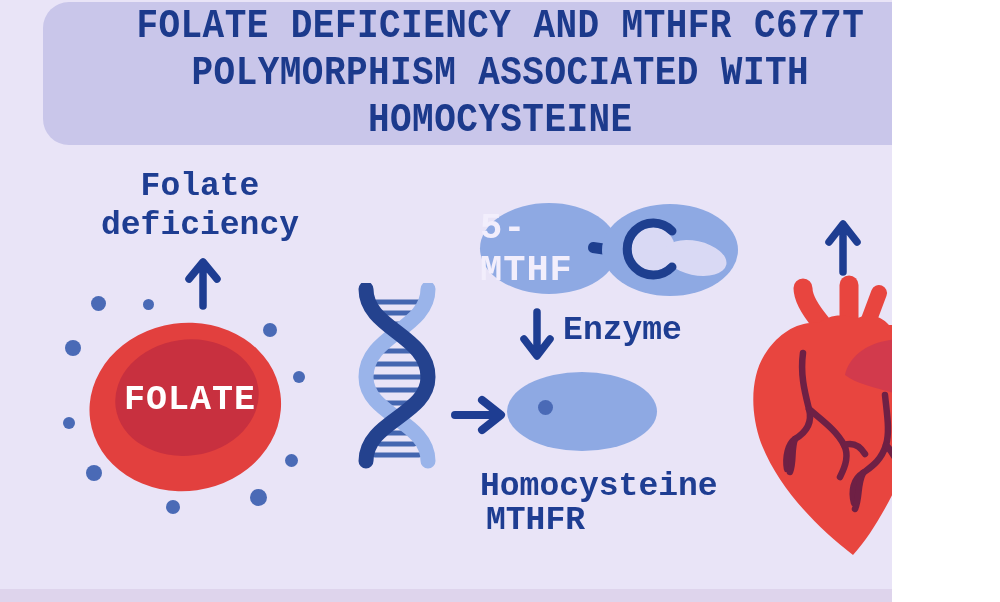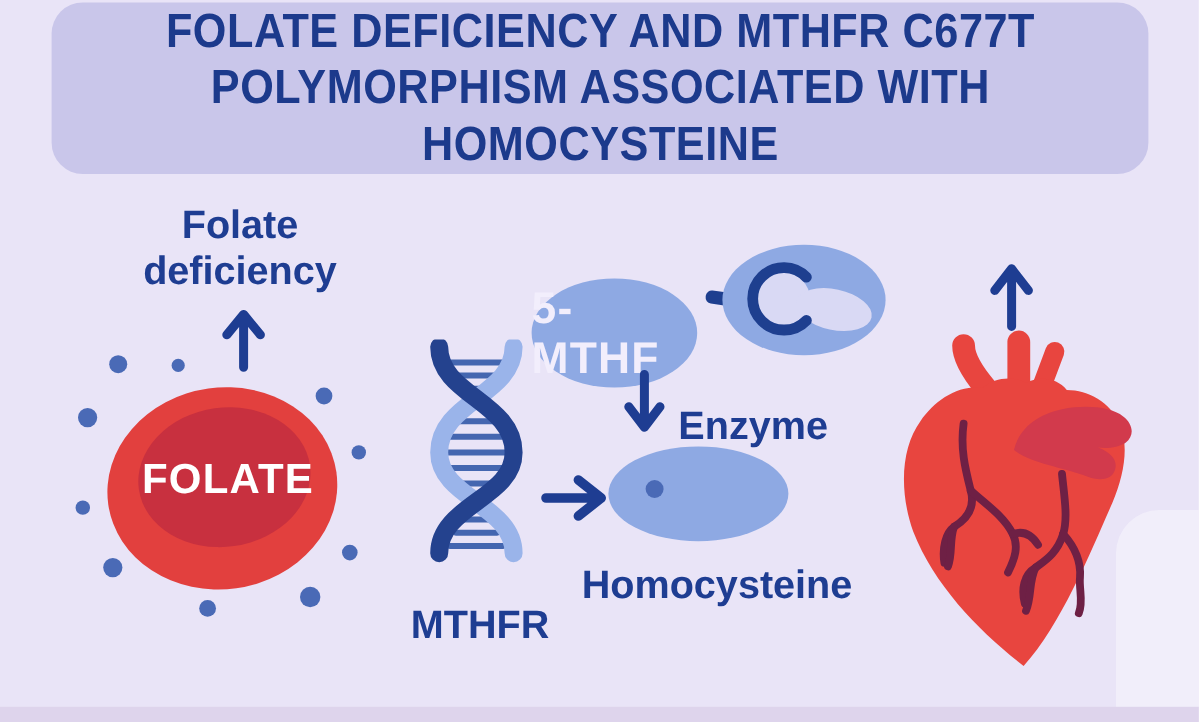--- a/index.html
+++ b/index.html
@@ -1,19 +1,20 @@
 <!DOCTYPE html>
 <html><head>
 <meta charset="utf-8">
 <style>
   html,body{margin:0;padding:0;}
   body{font-family:"Liberation Sans",sans-serif;}
   .stage{
-    position:relative;width:999px;height:602px;overflow:hidden;
+    position:relative;width:892px;height:602px;overflow:hidden;
     background:#e9e4f7;
+    font-family:Liberation Mono, monospace;
   }
   .banner{
     position:absolute;left:43px;top:2px;width:914px;height:143px;
     background:#c9c6ea;border-radius:26px;
     display:flex;flex-direction:column;align-items:center;justify-content:center;
   }
   .banner-inner{transform:scaleX(0.9);transform-origin:center;}
   .title-line{
     color:#1c3a8c;font-weight:700;font-size:40px;line-height:1.18;
     text-align:center;letter-spacing:0.5px;white-space:nowrap;
@@ -104,45 +105,45 @@
       <line x1="23" y1="107" x2="71" y2="107"></line>
       <line x1="26" y1="120" x2="68" y2="120"></line>
       <line x1="36" y1="150" x2="58" y2="150"></line>
       <line x1="30" y1="161" x2="64" y2="161"></line>
       <line x1="25" y1="172" x2="69" y2="172"></line>
     </g>
     <path d="M78,6 C78,46 16,52 16,94 C16,132 78,138 78,178" fill="none" stroke="#9ab4ea" stroke-width="15" stroke-linecap="round"></path>
     <path d="M16,6 C16,46 78,52 78,94 C78,132 16,138 16,178" fill="none" stroke="#24428e" stroke-width="15" stroke-linecap="round"></path>
   </svg>
 
-  <div class="label" style="left:215px;top:502px;width:370px;">
+  <div class="label" style="left:215px;top:502px;width:370px;text-align:right;">
     <div>MTHFR</div>
   </div>
 
   <svg style="left:450px;top:395px;" width="60" height="40" viewBox="0 0 60 40">
     <path d="M5,20 L46,20 M32,5 L51,20 L32,35" fill="none" stroke="#1e3d92" stroke-width="8" stroke-linecap="round" stroke-linejoin="round"></path>
   </svg>
 
-  <div class="oval" style="left:443px;top:203px;width:138px;height:91px;margin-top:29px;">
+  <div class="oval" style="left:480px;top:203px;width:138px;height:91px;">
     <span class="mthf-text">5-MTHF</span>
   </div>
 
   <div class="connector"></div>
 
   <svg style="left:600px;top:203px;" width="140" height="95" viewBox="0 0 140 95">
     <ellipse cx="70" cy="47" rx="68" ry="46" fill="#8ea9e3"></ellipse>
     <circle cx="53" cy="46" r="22" fill="#d9d9f4"></circle>
     <ellipse cx="95" cy="55" rx="32" ry="17" fill="#d9d9f4" transform="rotate(12 95 55)"></ellipse>
     <path d="M72,28 A26,26 0 1 0 72,64" fill="none" stroke="#1e3f8f" stroke-width="9" stroke-linecap="round"></path>
   </svg>
 
   <svg style="left:519px;top:308px;" width="36" height="54" viewBox="0 0 36 54">
     <path d="M18,4 L18,44 M5,31 L18,48 L31,31" fill="none" stroke="#1e3d92" stroke-width="7.5" stroke-linecap="round" stroke-linejoin="round"></path>
   </svg>
-  <div class="label" style="left:555px;top:312px;width:135px;text-align:right;margin-top:24px;">Enzyme</div>
+  <div class="label" style="left:555px;top:312px;width:135px;text-align:center;">Enzyme</div>
 
   <div class="oval" style="left:507px;top:372px;width:150px;height:79px;">
     <div class="homo-dot"></div>
   </div>
   <div class="label" style="left:480px;top:468px;width:235px;">Homocysteine</div>
 
 
   <svg style="left:821px;top:216px;" width="44" height="60" viewBox="0 0 44 60">
     <path d="M22,56 L22,12 M8,26 L22,8 L36,26" fill="none" stroke="#1e3d92" stroke-width="7.5" stroke-linecap="round" stroke-linejoin="round"></path>
   </svg>

